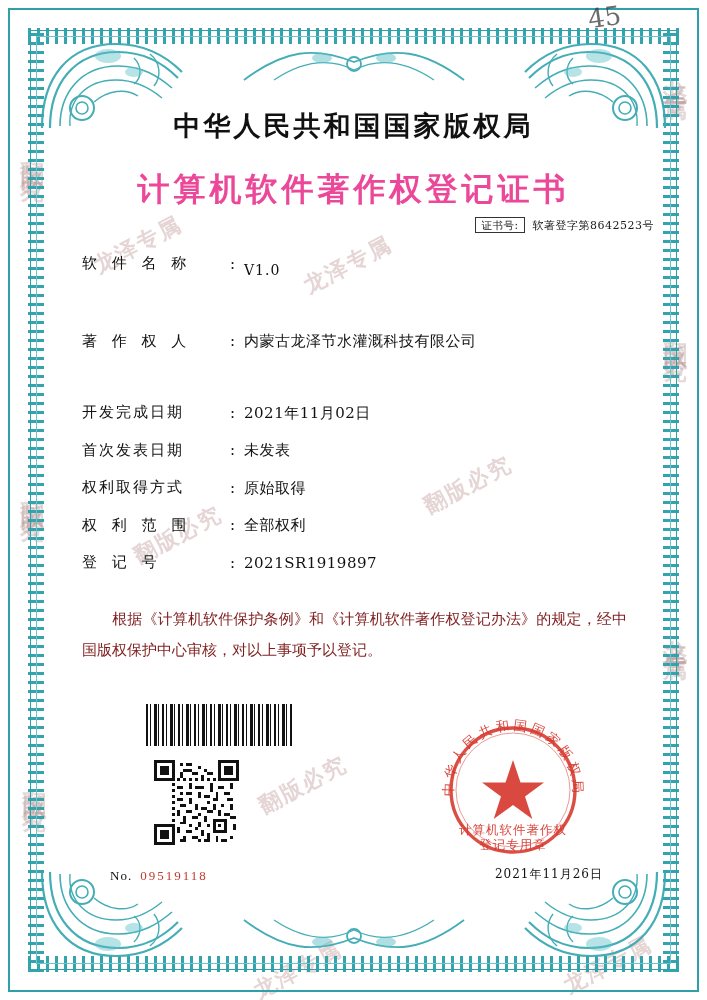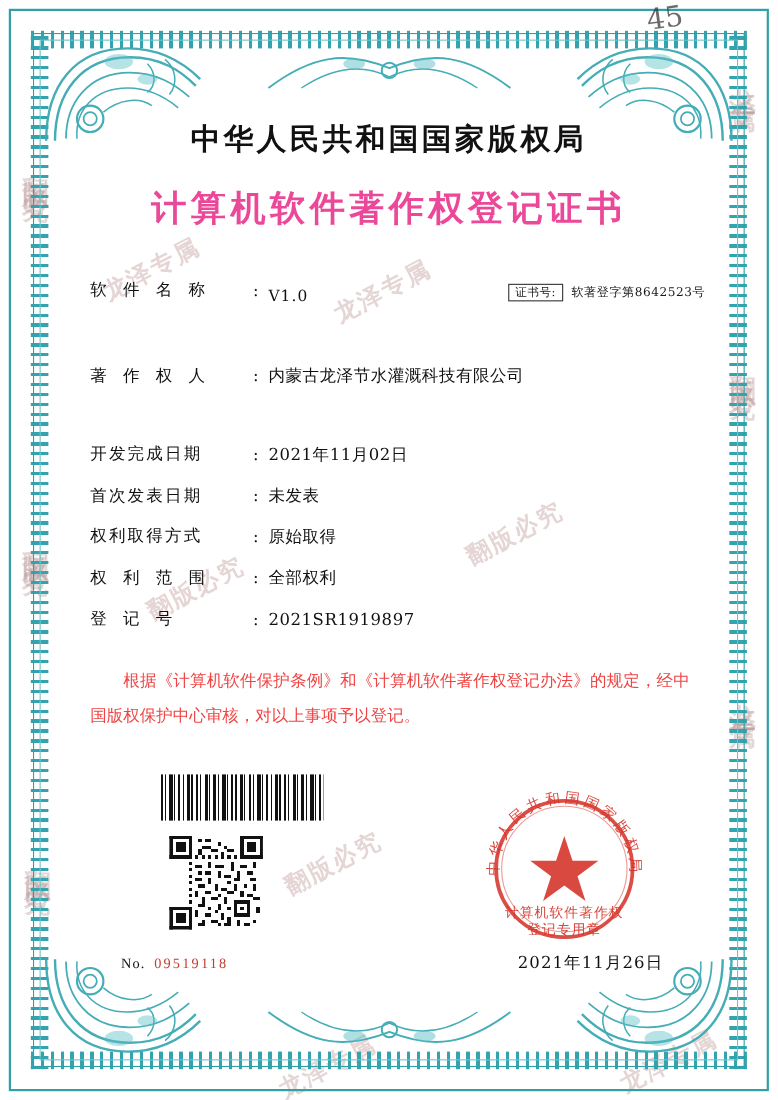--- a/index.html
+++ b/index.html
@@ -136,26 +136,25 @@
     font-size: 32px;
     letter-spacing: 4px;
     color: #ec4899;
     font-weight: bold;
     margin-top: 24px;
     font-family: "DejaVu Serif", "Liberation Serif", serif;
   }
 
   .cert-no-line {
     position: absolute;
-    right: 20px;
+    right: 7px;
     top: 172px;
     font-size: 11px;
     color: #1a1a1a;
     letter-spacing: .5px;
-    margin-top: 40px;
   }
   .cert-no-label {
     border: 1px solid #333;
     padding: 1px 5px;
     margin-right: 8px;
     font-size: 10.5px;
   }
 
   .fields {
     position: absolute;
@@ -197,21 +196,21 @@
 
   .gap-big { height: 34px; }
 
   .paragraph {
     position: absolute;
     left: 36px;
     top: 558px;
     width: 545px;
     font-size: 15px;
     line-height: 2.05;
-    color: #ef4444;
+    color: #7f1d1d;
     text-align: justify;
   }
   .paragraph .indent { display: inline-block; width: 30px; }
 
   
   .barcode {
     position: absolute;
     left: 100px;
     top: 658px;
     width: 148px;
@@ -241,21 +240,21 @@
     letter-spacing: 1px;
     font-family: Liberation Serif, serif;
   }
   .serial .no-label { margin-right: 8px; }
   .serial .no-value { color: #c23b2e; letter-spacing: 2px; }
 
   .issue-date {
     position: absolute;
     right: 58px;
     top: 820px;
-    font-size: 15px;
+    font-size: 12px;
     color: #111;
     letter-spacing: 1px;
   }
 
   
   .seal {
     position: absolute;
     left: 385px;
     top: 660px;
     width: 165px;

